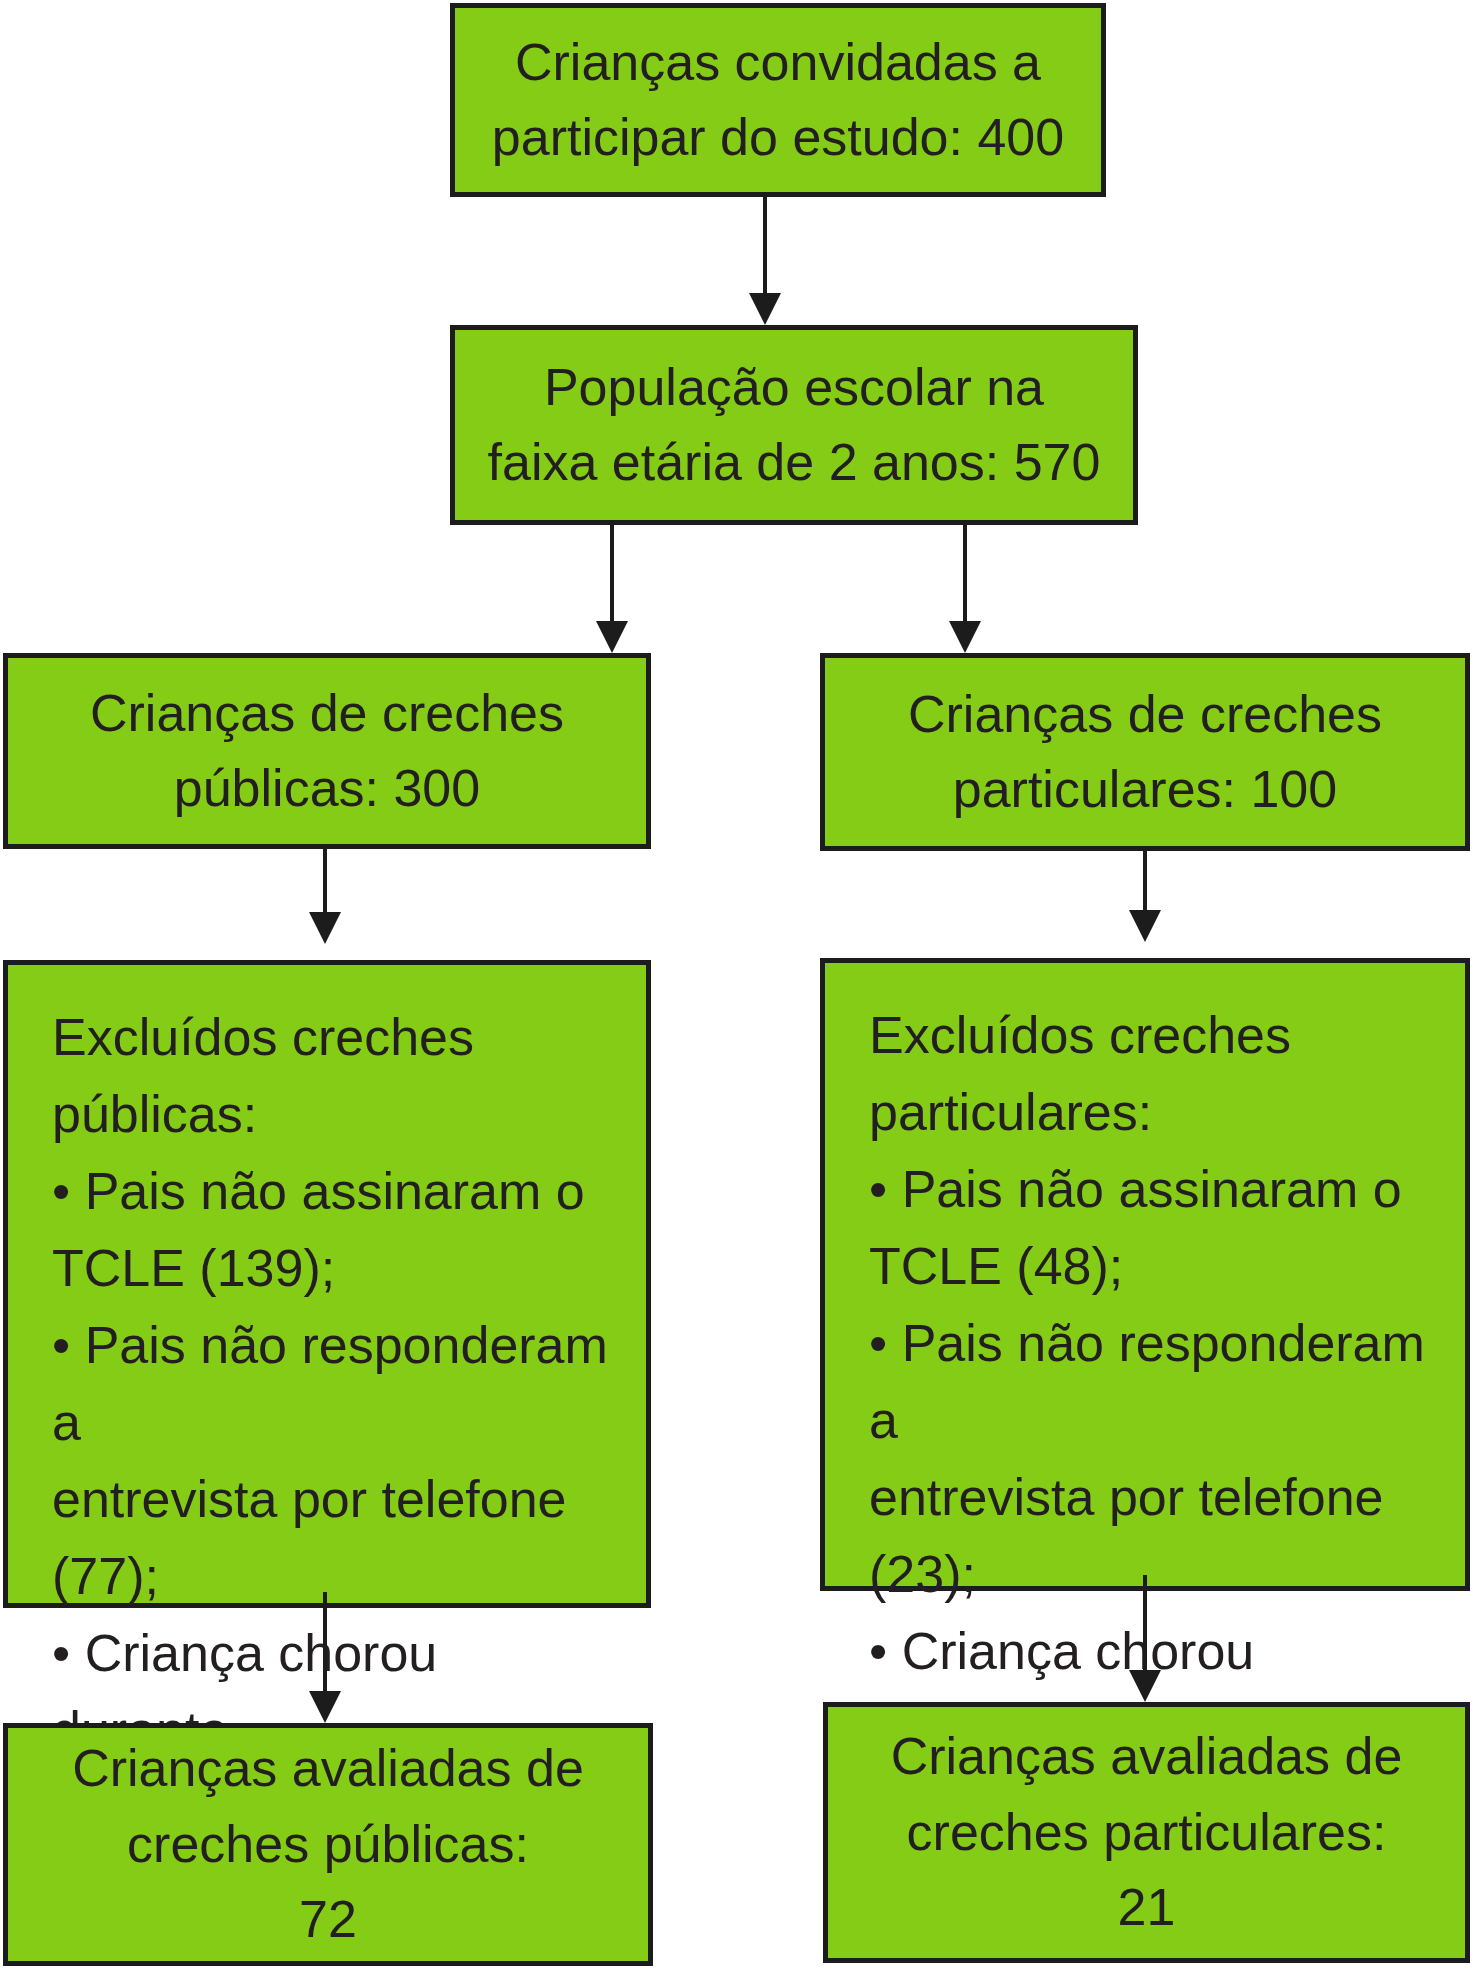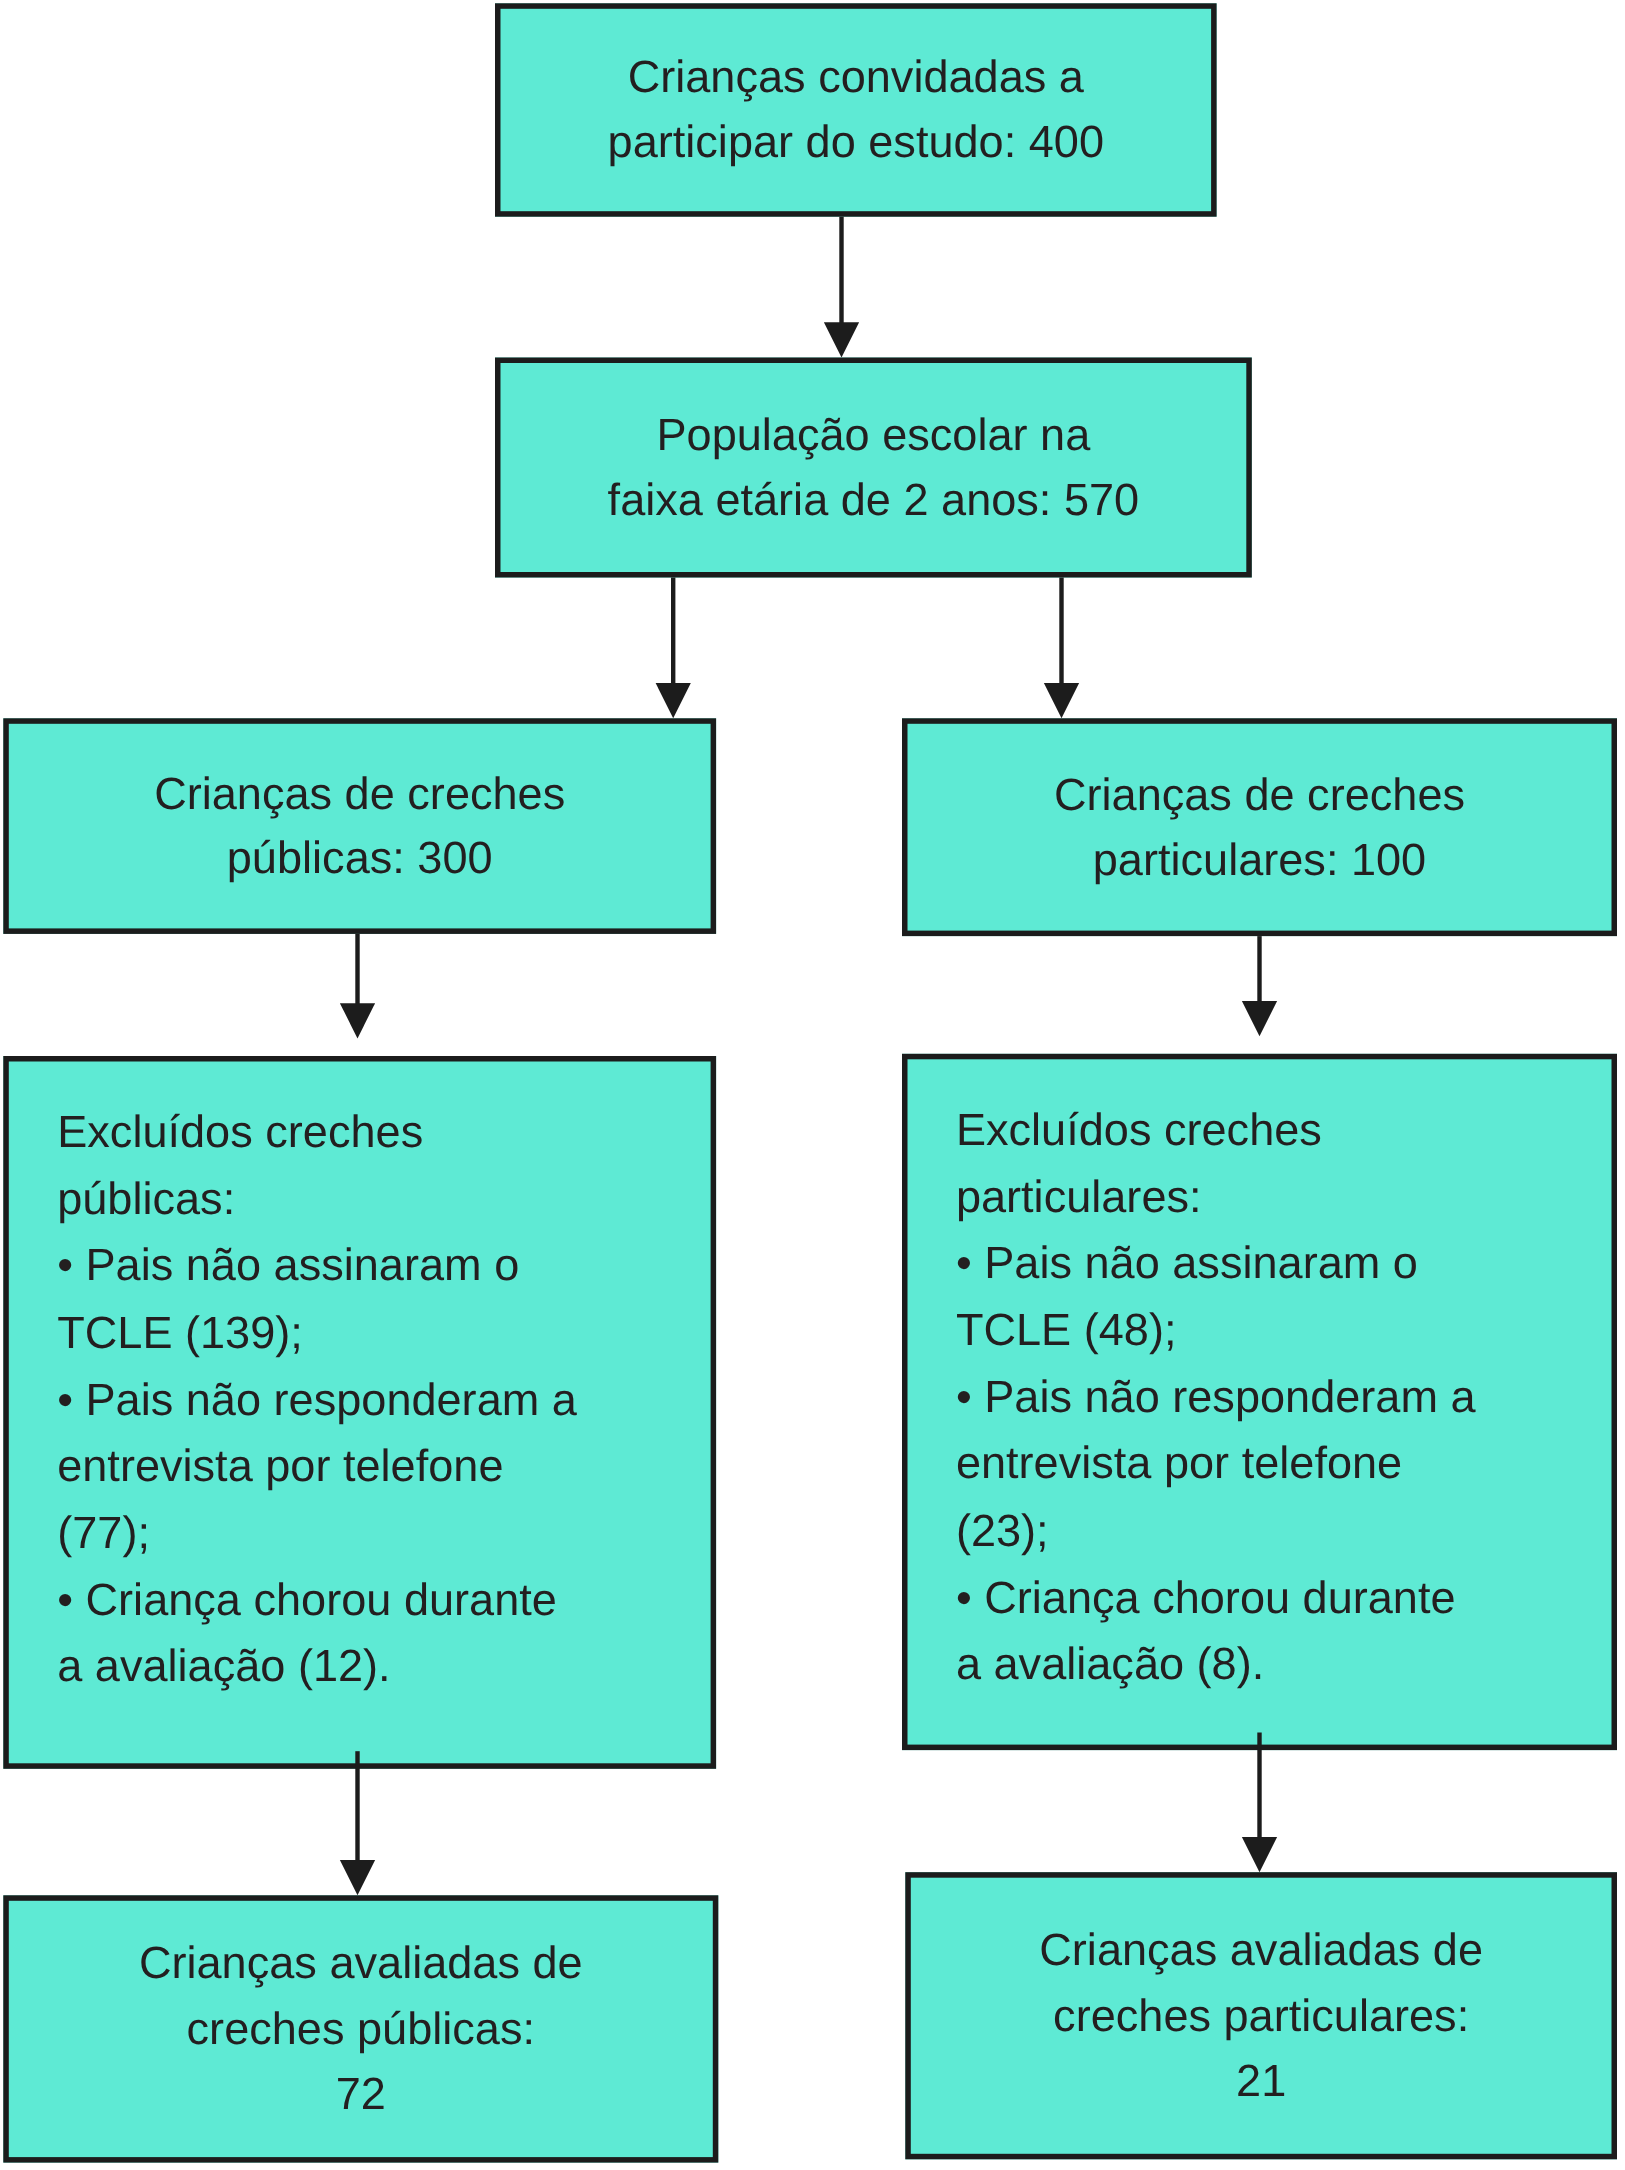--- a/index.html
+++ b/index.html
@@ -12,23 +12,23 @@
     position: relative;
     width: 1477px;
     height: 1973px;
     background: #ffffff;
     font-family: "Liberation Sans", "DejaVu Sans", sans-serif;
     color: #231f20;
   }
   .box {
     position: absolute;
     box-sizing: border-box;
-    background: #5eead4;
+    background: #84cc16;
     border: 5px solid #1c1c1c;
-    font-size: 41px;
+    font-size: 52px;
     line-height: 1.45;
     color: #231f20;
     display: flex;
     align-items: center;
     justify-content: center;
   }
   .box .txt {
     white-space: pre-line;
   }
   .box.center {

